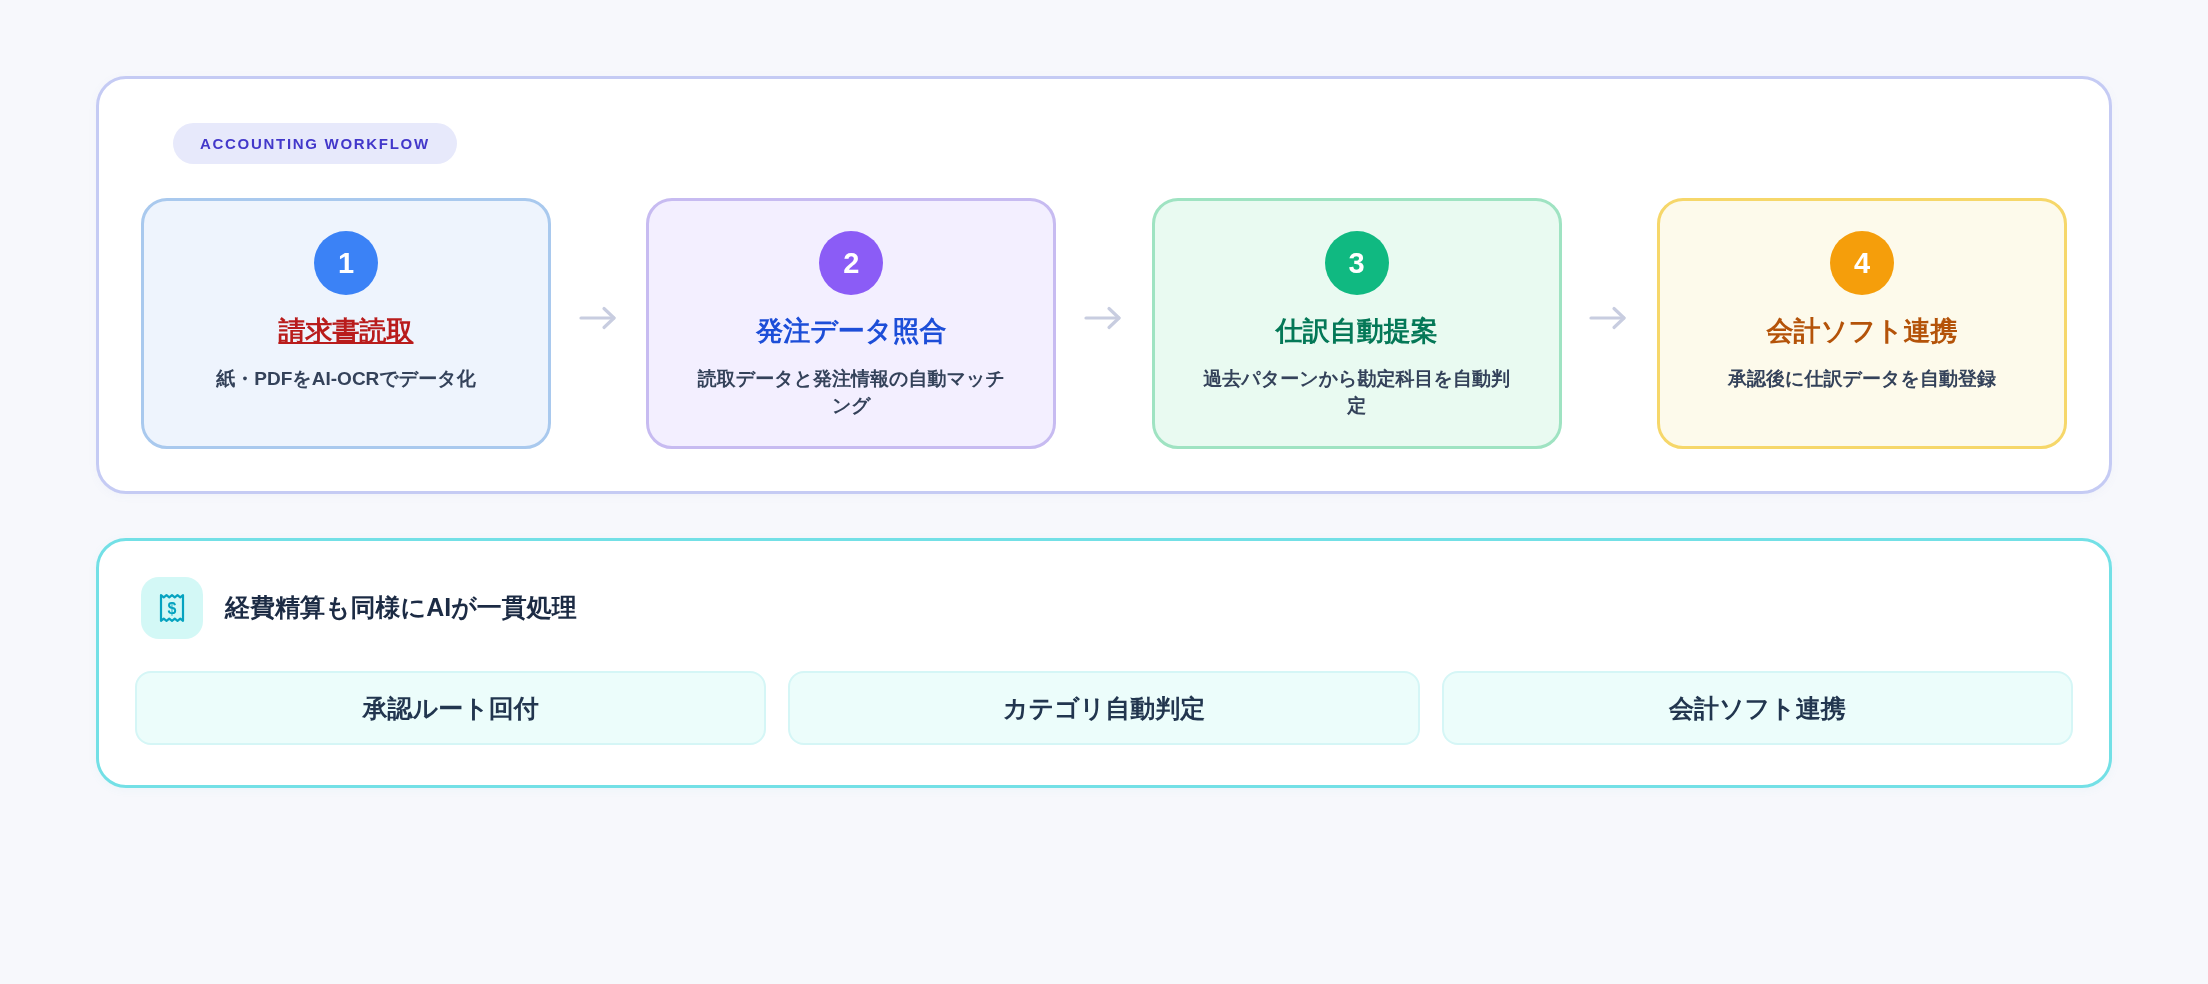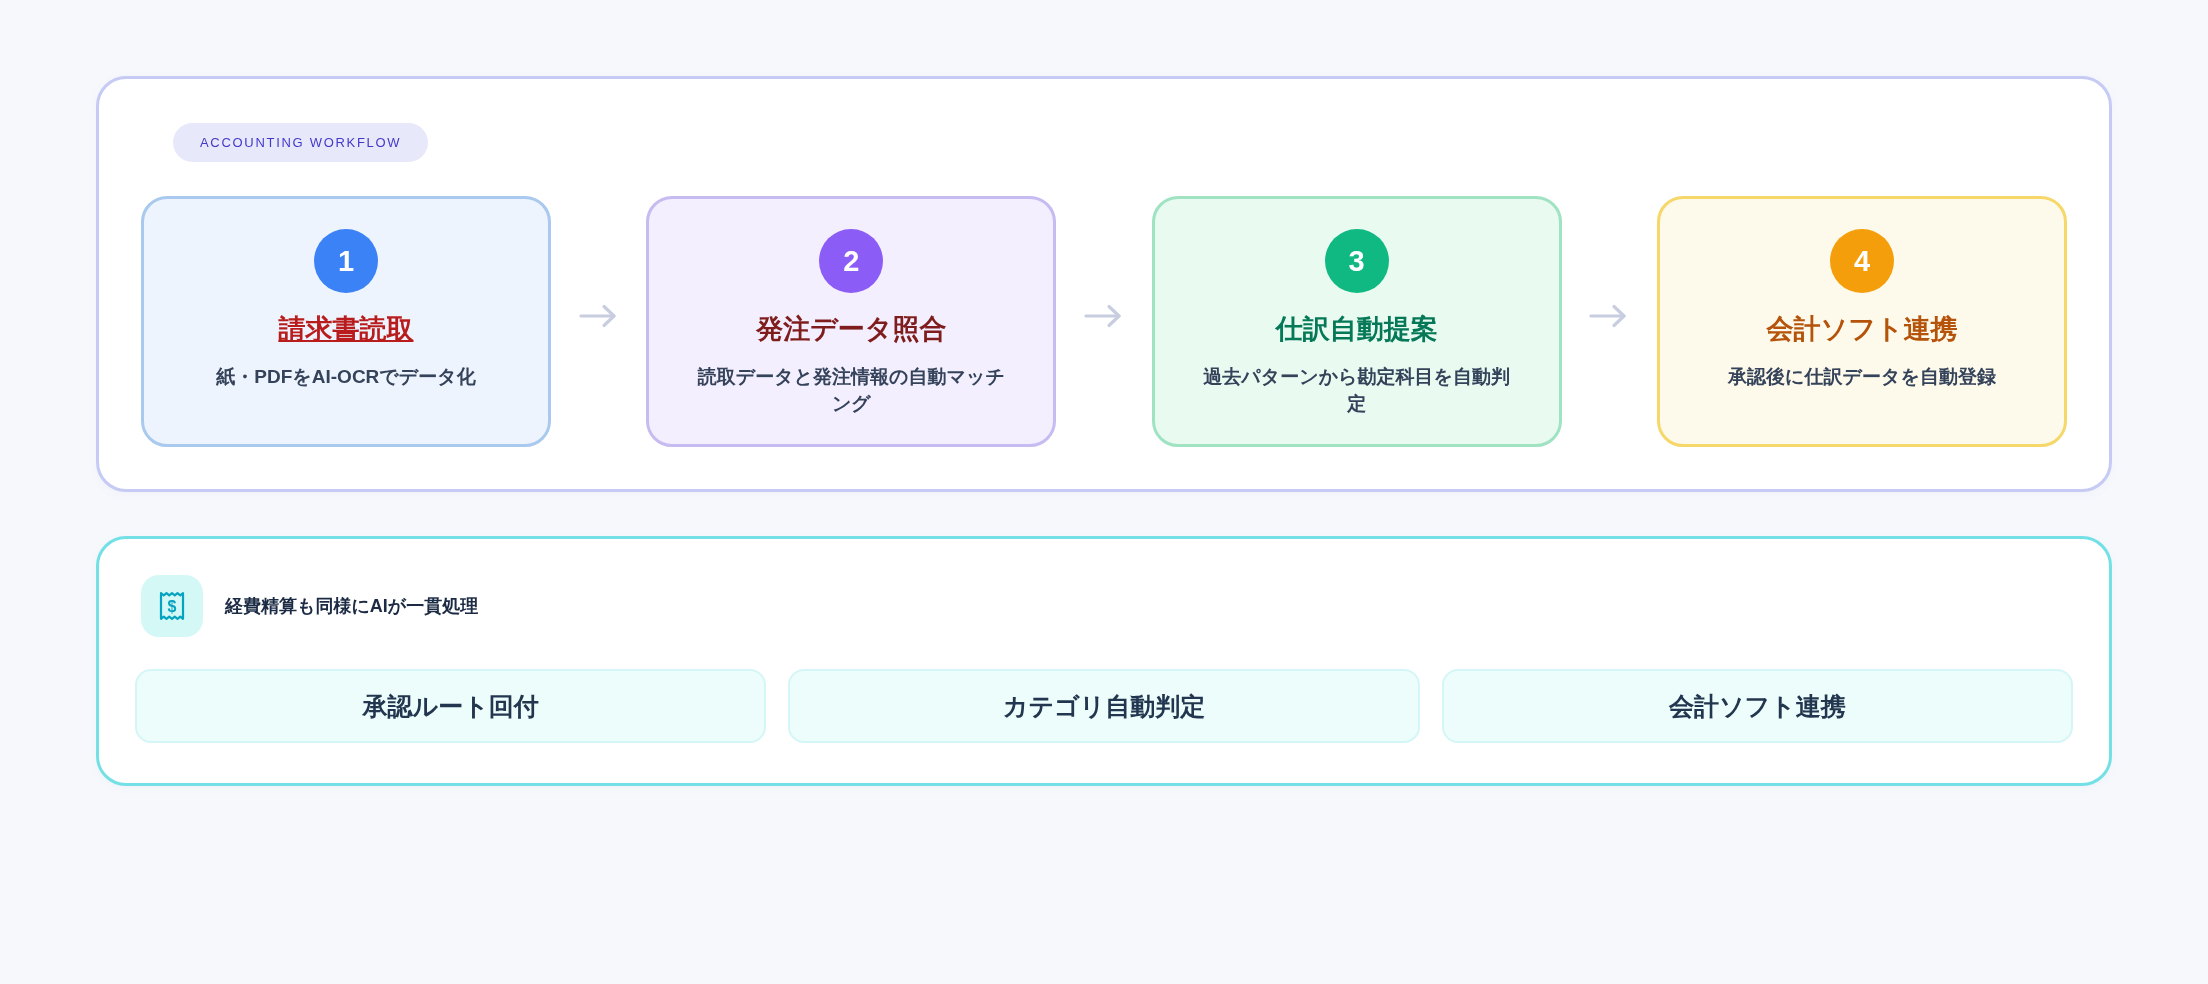--- a/index.html
+++ b/index.html
@@ -29,22 +29,22 @@
     padding: 26px 34px 42px 34px;
     box-shadow: 0 2px 10px rgba(120,130,200,0.05);
   }
 
   .badge-row { padding: 18px 0 6px 40px; }
 
   .pill {
     display: inline-block;
     background: #e7e9fb;
     color: #4338ca;
-    font-size: 13px;
-    font-weight: normal;
+    font-size: 15px;
+    font-weight: bold;
     letter-spacing: 1.7px;
     padding: 13px 27px;
     border-radius: 999px;
     line-height: 1;
   }
 
   .steps {
     display: flex;
     align-items: stretch;
     justify-content: space-between;
@@ -128,21 +128,21 @@
     height: 62px;
     border-radius: 18px;
     background: #d3f8f6;
     display: flex;
     align-items: center;
     justify-content: center;
     flex: 0 0 62px;
   }
 
   .expense-title {
-    font-size: 18px;
+    font-size: 25px;
     font-weight: bold;
     color: #1c2b44;
     line-height: 1;
   }
 
   .chips {
     display: flex;
     gap: 22px;
     margin-top: 32px;
   }
@@ -181,21 +181,21 @@
 
       <div class="arrow" style="color: rgb(200, 205, 224);">
         <svg width="44" height="30" viewBox="0 0 44 30" fill="none" aria-hidden="true">
           <path d="M4 15 H37" stroke="currentColor" stroke-width="3.2" stroke-linecap="round"></path>
           <path d="M27 5.5 L37 15 L27 24.5" stroke="currentColor" stroke-width="3.2" stroke-linecap="round" stroke-linejoin="round"></path>
         </svg>
       </div>
 
       <div class="step" style="background: rgb(243, 239, 255); border-color: rgb(199, 187, 241);">
         <div class="step-num" style="background: rgb(139, 92, 246);">2</div>
-        <div class="step-title" style="color: #7f1d1d;">発注データ照合</div>
+        <div class="step-title" style="color: #1d4ed8;">発注データ照合</div>
         <div class="step-desc">読取データと発注情報の自動マッチング</div>
       </div>
 
       <div class="arrow" style="color: rgb(200, 205, 224);">
         <svg width="44" height="30" viewBox="0 0 44 30" fill="none" aria-hidden="true">
           <path d="M4 15 H37" stroke="currentColor" stroke-width="3.2" stroke-linecap="round"></path>
           <path d="M27 5.5 L37 15 L27 24.5" stroke="currentColor" stroke-width="3.2" stroke-linecap="round" stroke-linejoin="round"></path>
         </svg>
       </div>
 

